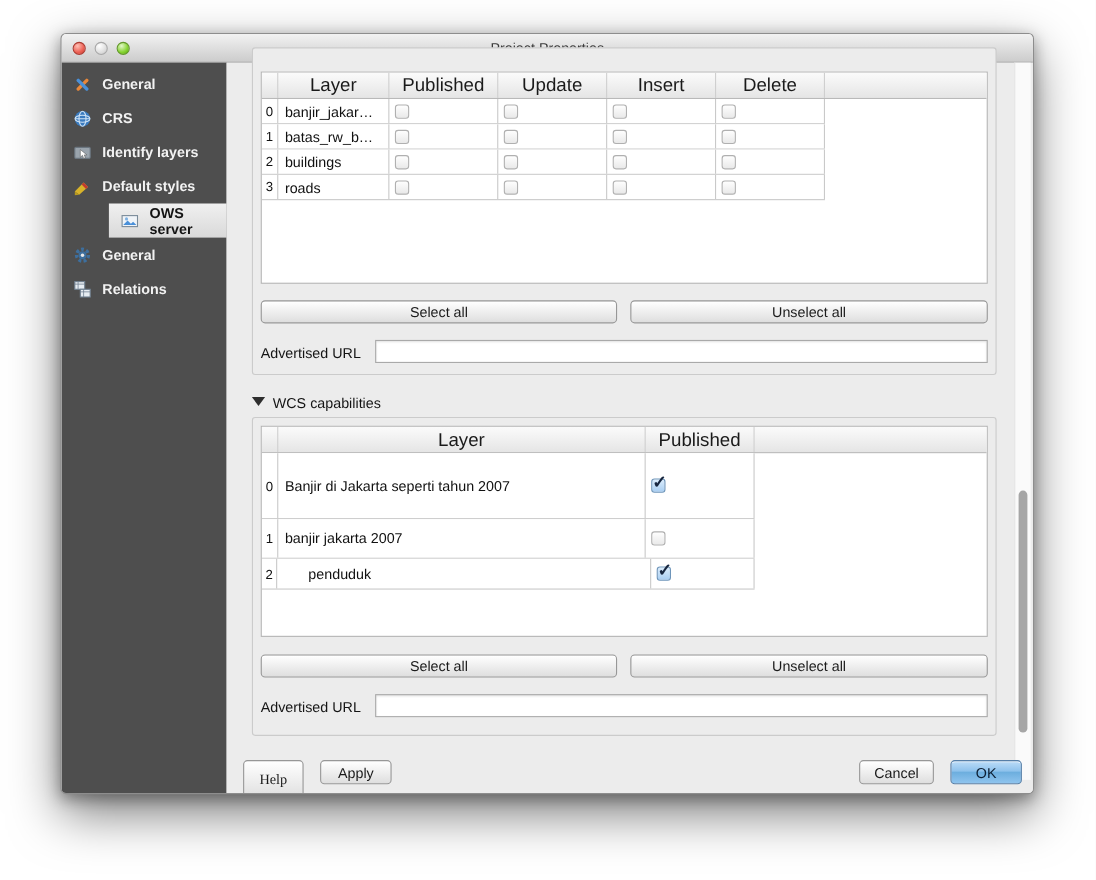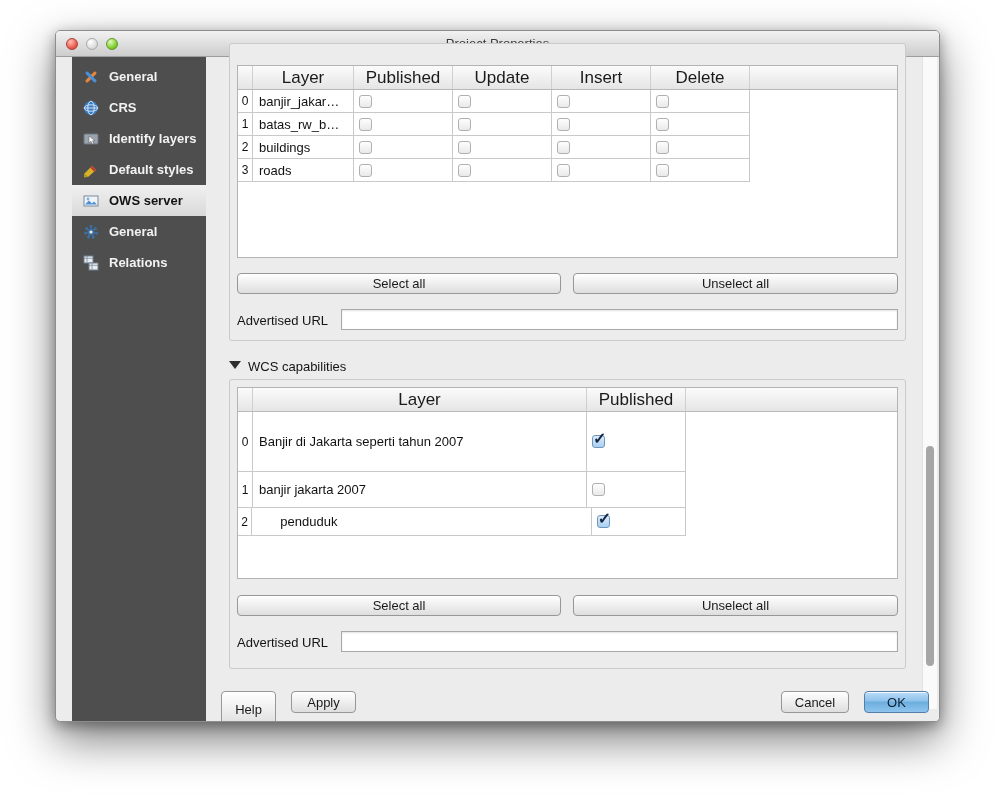--- a/index.html
+++ b/index.html
@@ -18,28 +18,28 @@
     display:flex; align-items:center; justify-content:center;
   }
   .title { font-size:13px; color:#3a3a3a; text-shadow:0 1px 0 rgba(255,255,255,.7); }
   .lights { position:absolute; left:10px; top:7px; display:flex; gap:8px; }
   .light { width:12px; height:12px; border-radius:50%; }
   .light.red   { background:radial-gradient(circle at 35% 28%, #ffc0b5, #ec5f53 60%, #c24136); border:1px solid #ac3c33; }
   .light.gray  { background:radial-gradient(circle at 35% 28%, #ffffff, #dcdcdc 65%, #bfbfbf); border:1px solid #a8a8a8; }
   .light.green { background:radial-gradient(circle at 35% 28%, #e2f7c9, #83d22e 60%, #59a014); border:1px solid #63972c; }
   
   .sidebar {
-    position:absolute; left:16px; top:26px; width:150px; height:666px;
+    position:absolute; left:0; top:26px; width:150px; height:666px;
     background:#4e4e4e; padding-top:4px;
   }
   .side-item {
     height:31px; display:flex; align-items:center; gap:9px; padding-left:10px;
     color:#f2f2f2; font-size:13px; font-weight:bold; cursor:default;
   }
-  .side-item.selected { background:linear-gradient(#f0f0f0,#d9d9d9); color:#141414; }
+  .side-item.selected { background:linear-gradient(#f0f0f0,#d9d9d9); color:#141414;margin-left:43px; }
   .side-icon { width:18px; height:16px; flex:0 0 auto; display:flex; align-items:center; justify-content:center; }
   
   .content { position:absolute; left:150px; top:26px; width:735px; height:666px; background:#ececec; }
   .frame { position:absolute; border:1px solid #cbcbcb; border-radius:3px; background:#ececec; }
   .tablebox { position:absolute; background:#ffffff; border:1px solid #b3b3b3; overflow:hidden; }
   .thead {
     position:absolute; left:0; top:0; right:0; height:24px;
     background:linear-gradient(#fbfbfb,#e5e5e5); border-bottom:1px solid #b9b9b9;
     display:flex;
   }
@@ -292,19 +292,19 @@
     <div class="btn" style="left:31px; top:538px; width:324px;">Select all</div>
     <div class="btn" style="left:367px; top:538px; width:325px;">Unselect all</div>
 
     <div class="label13" style="left:31px; top:578px;">Advertised URL</div>
     <input class="urlfield" style="left: 135px; top: 574px; width: 557px;" value="">
 
     <div class="scrolltrack">
       <div class="scrollthumb"></div>
     </div>
 
-    <div class="btn" style="left:15px;  top:634px; width:55px; height:36px;">Help</div>
+    <div class="btn" style="left:15px;  top:634px; width:55px; height:36px;font-family:Liberation Serif, serif;">Help</div>
     <div class="btn" style="left:85px;  top:634px; width:65px; height:22px;">Apply</div>
     <div class="btn" style="left:575px; top:634px; width:68px; height:22px;">Cancel</div>
     <div class="btn default" style="left:658px; top:634px; width:65px; height:22px;">OK</div>
 
   </div>
 </div>
 
 </body></html>

